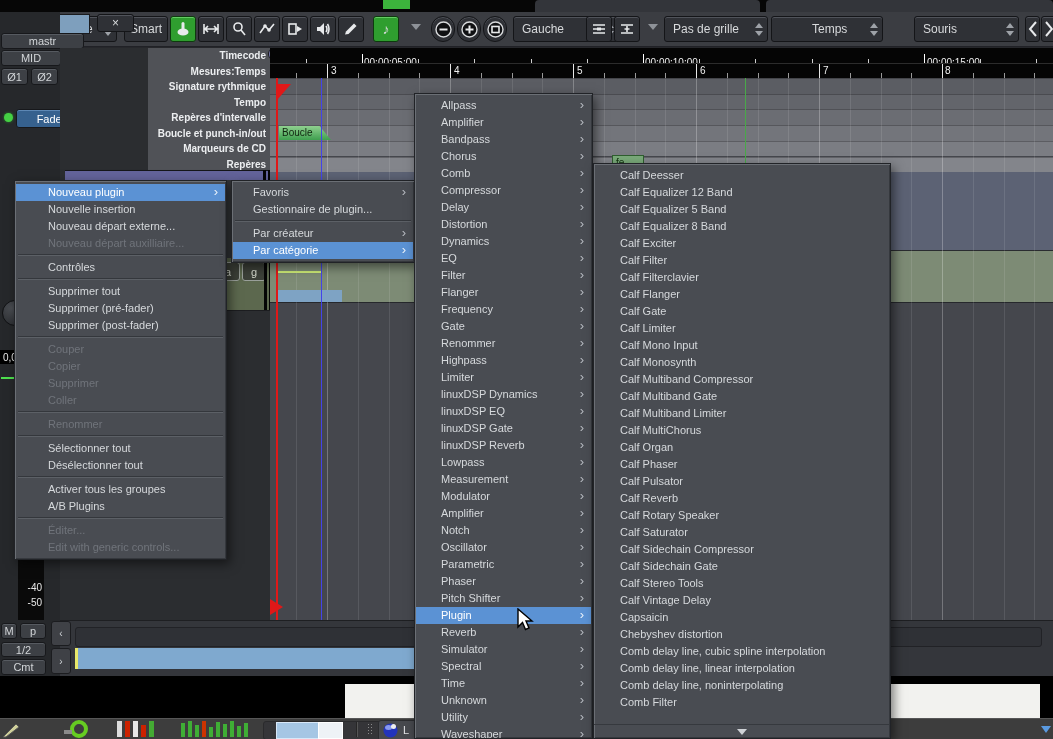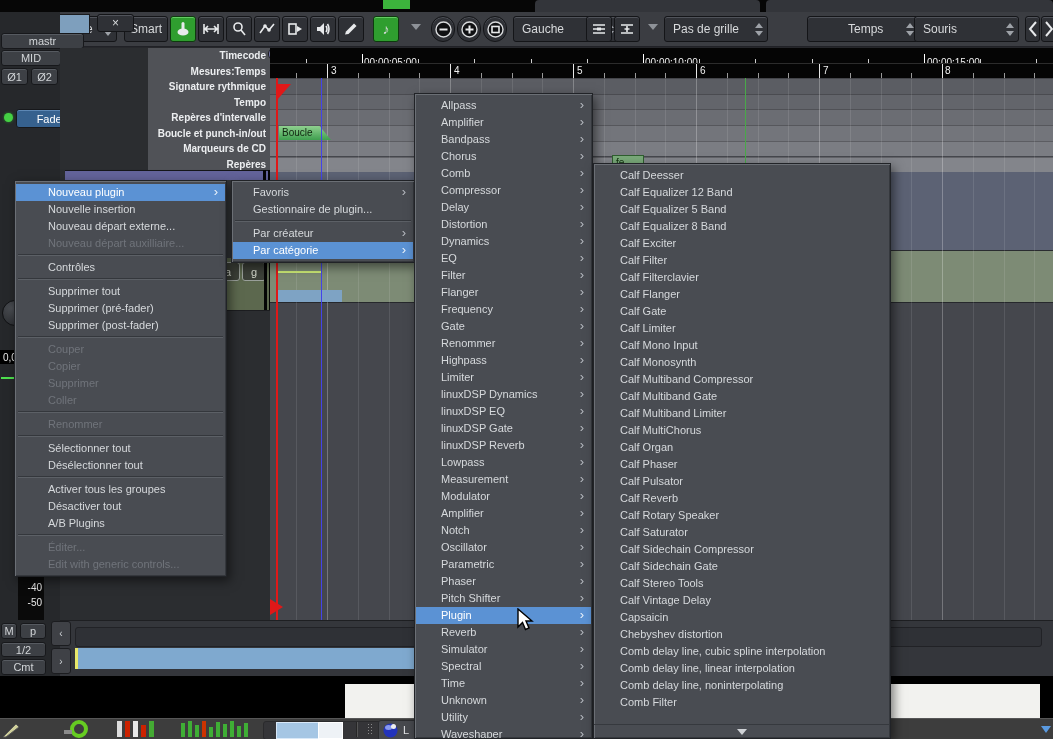--- a/index.html
+++ b/index.html
@@ -217,21 +217,21 @@
       <svg width="16" height="16" viewBox="0 0 16 16">
         <path class="ticon" d="M2 4 H14 M2 12 H14"></path>
         <path class="ticon" d="M8 5 V11 M5.5 8 H10.5"></path>
       </svg>
     </div>
     <div class="chev" style="left:597px;top:12px;"></div>
     <div class="tbtn combo" style="left:613px;width:104px;">
       <span>Pas de grille</span>
       <span class="spin"></span>
     </div>
-    <div class="tbtn combo" style="left:756px;width:112px;padding-left:40px;">
+    <div class="tbtn combo" style="left:720px;width:112px;padding-left:40px;">
       <span>Temps</span>
       <span class="spin"></span>
     </div>
     <div class="tbtn combo" style="left:863px;width:105px;">
       <span>Souris</span>
       <span class="spin"></span>
     </div>
     <div class="tbtn" style="left:974px;width:15px;">
       <svg width="10" height="18" viewBox="0 0 10 18">
         <path d="M8 2 L2 9 L8 16" fill="none" stroke="#e8eaec" stroke-width="2"></path>
@@ -547,24 +547,20 @@
       <div class="mi">
         <span>Désélectionner tout</span>
         
       </div>
       <div class="msep"></div>
       <div class="mi">
         <span>Activer tous les groupes</span>
         
       </div>
       <div class="mi">
-        <span>Désactiver tout</span>
-        
-      </div>
-      <div class="mi">
         <span>A/B Plugins</span>
         
       </div>
       <div class="msep"></div>
       <div class="mi dis">
         <span>Éditer...</span>
         
       </div>
       <div class="mi dis">
         <span>Edit with generic controls...</span>

